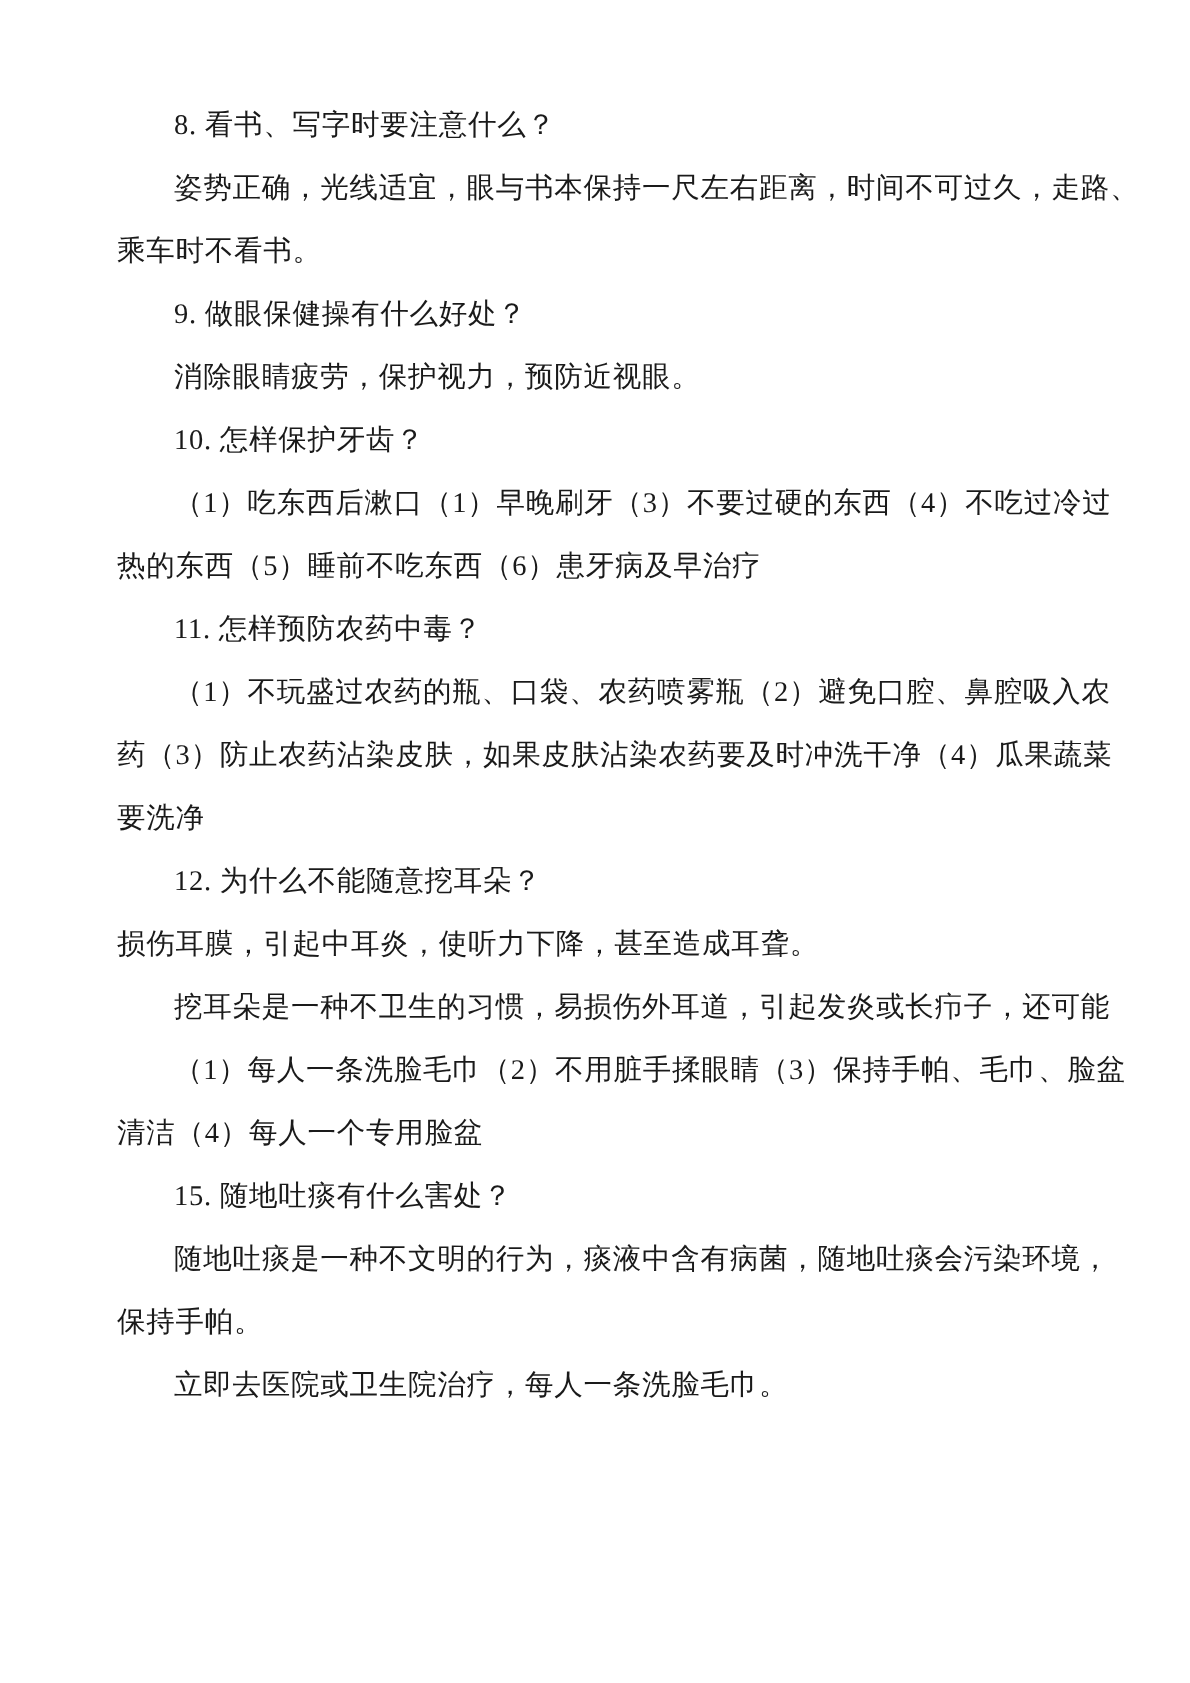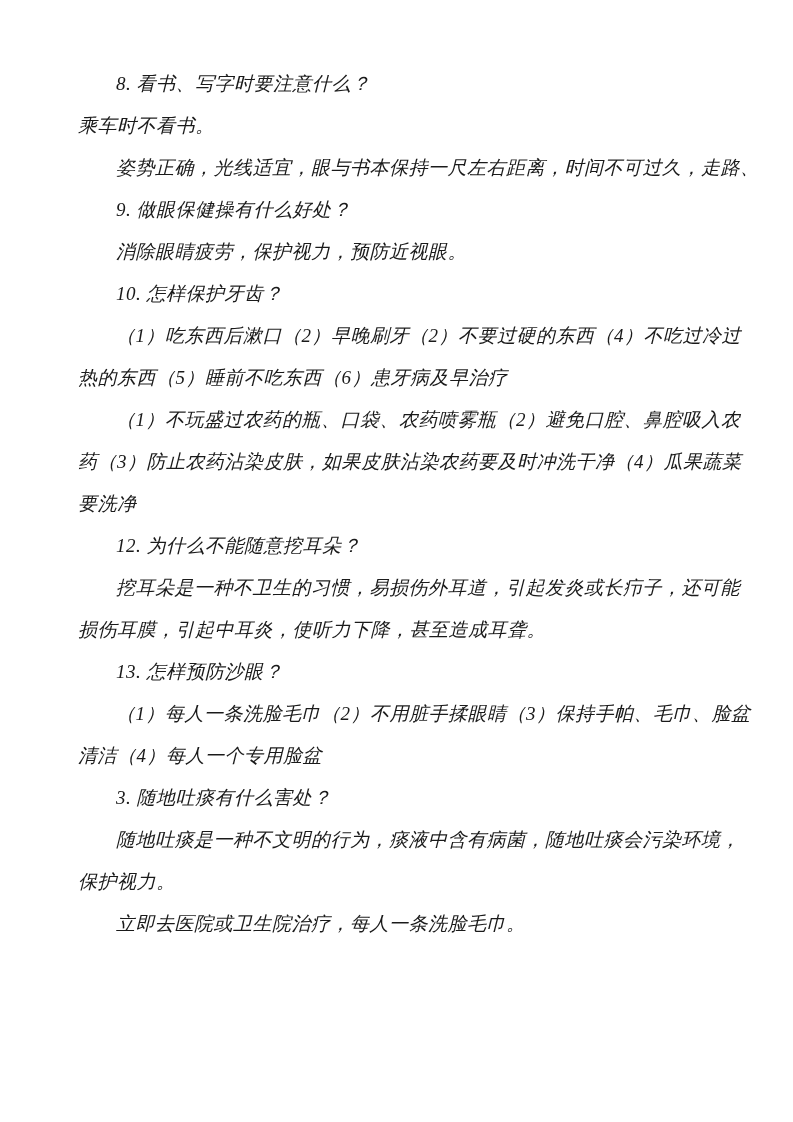--- a/index.html
+++ b/index.html
@@ -10,54 +10,53 @@
   .page {
     position: relative;
     width: 793px;
     height: 1122px;
     background: #ffffff;
     overflow: hidden;
     font-family: "Liberation Serif", "DejaVu Serif", serif;
   }
   .content {
     padding: 63px 70px 0 78px;
-    font-style: italic;
   }
   .line {
     font-size: 19px;
     line-height: 42px;
     height: 42px;
     color: #1a1a1a;
     white-space: nowrap;
     letter-spacing: 0.5px;
   }
   .line.indent {
     padding-left: 38px; 
   }
 </style>
 </head>
 <body>
 
 <div class="page">
   <div class="content">
       <div class="line indent">8. 看书、写字时要注意什么？</div>
+      <div class="line indent">姿势正确，光线适宜，眼与书本保持一尺左右距离，时间不可过久，走路、</div>
       <div class="line">乘车时不看书。</div>
-      <div class="line indent">姿势正确，光线适宜，眼与书本保持一尺左右距离，时间不可过久，走路、</div>
       <div class="line indent">9. 做眼保健操有什么好处？</div>
       <div class="line indent">消除眼睛疲劳，保护视力，预防近视眼。</div>
       <div class="line indent">10. 怎样保护牙齿？</div>
-      <div class="line indent">（1）吃东西后漱口（2）早晚刷牙（2）不要过硬的东西（4）不吃过冷过</div>
+      <div class="line indent">（1）吃东西后漱口（1）早晚刷牙（3）不要过硬的东西（4）不吃过冷过</div>
       <div class="line">热的东西（5）睡前不吃东西（6）患牙病及早治疗</div>
+      <div class="line indent">11. 怎样预防农药中毒？</div>
       <div class="line indent">（1）不玩盛过农药的瓶、口袋、农药喷雾瓶（2）避免口腔、鼻腔吸入农</div>
       <div class="line">药（3）防止农药沾染皮肤，如果皮肤沾染农药要及时冲洗干净（4）瓜果蔬菜</div>
       <div class="line">要洗净</div>
       <div class="line indent">12. 为什么不能随意挖耳朵？</div>
+      <div class="line">损伤耳膜，引起中耳炎，使听力下降，甚至造成耳聋。</div>
       <div class="line indent">挖耳朵是一种不卫生的习惯，易损伤外耳道，引起发炎或长疖子，还可能</div>
-      <div class="line">损伤耳膜，引起中耳炎，使听力下降，甚至造成耳聋。</div>
-      <div class="line indent">13. 怎样预防沙眼？</div>
       <div class="line indent">（1）每人一条洗脸毛巾（2）不用脏手揉眼睛（3）保持手帕、毛巾、脸盆</div>
       <div class="line">清洁（4）每人一个专用脸盆</div>
-      <div class="line indent">3. 随地吐痰有什么害处？</div>
+      <div class="line indent">15. 随地吐痰有什么害处？</div>
       <div class="line indent">随地吐痰是一种不文明的行为，痰液中含有病菌，随地吐痰会污染环境，</div>
-      <div class="line">保护视力。</div>
+      <div class="line">保持手帕。</div>
       <div class="line indent">立即去医院或卫生院治疗，每人一条洗脸毛巾。</div>
     </div>
 </div>
 
 </body></html>

